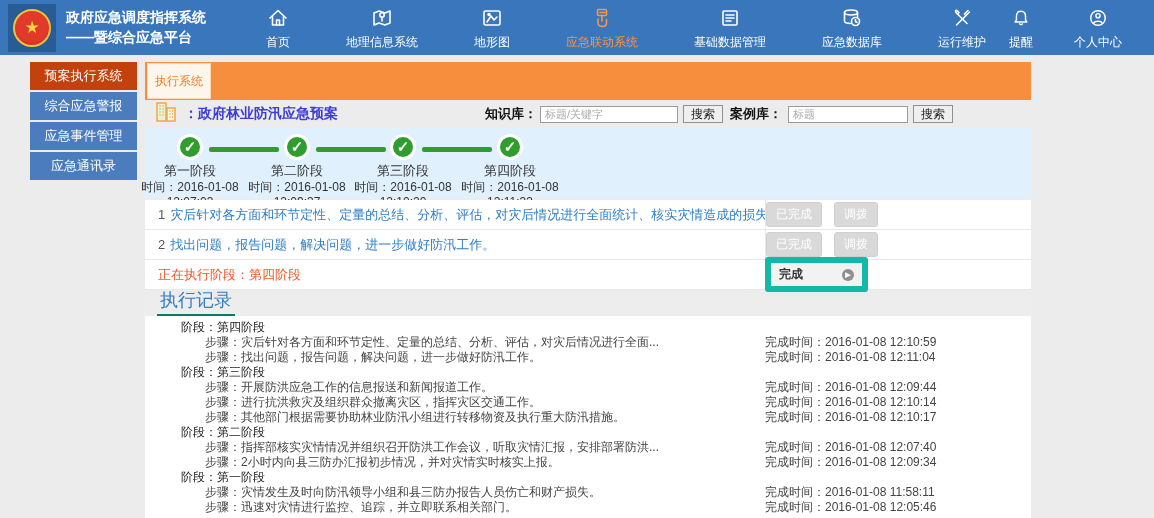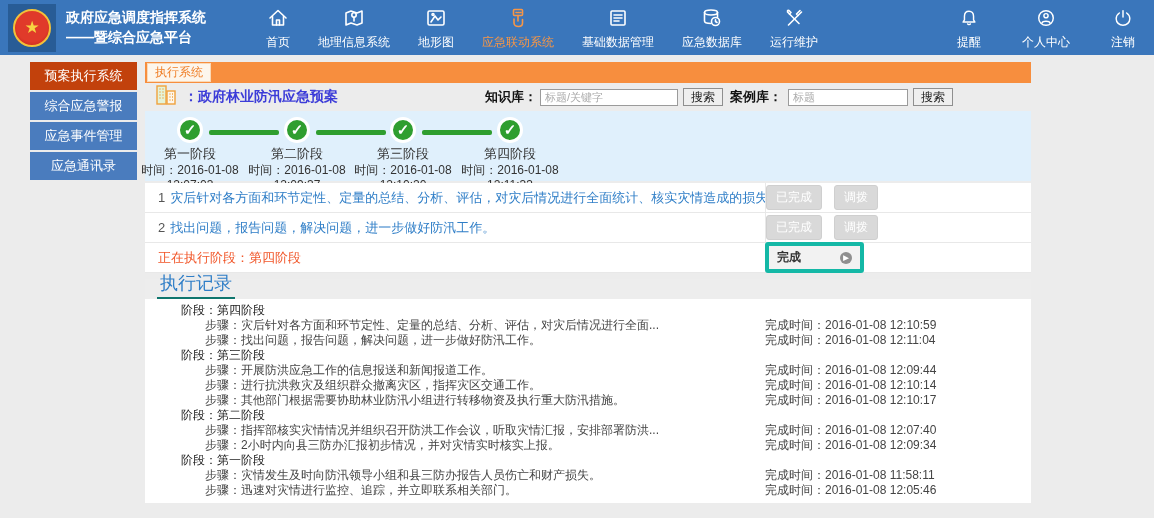--- a/index.html
+++ b/index.html
@@ -11,38 +11,38 @@
   }
   
   .topbar { height:55px; background:#3a76bb; display:flex; align-items:center; }
   .logo-box { width:48px; height:48px; background:#285c96; margin-left:8px;
     display:flex; align-items:center; justify-content:center; flex:0 0 auto; }
   .emblem { width:38px; height:38px; border-radius:50%;
     background:radial-gradient(circle at 50% 45%, #e03a2a 60%, #b81f17 100%);
     border:2px solid #f2c13a; display:flex; align-items:center; justify-content:center;
     color:#f7d442; font-size:17px; }
   .app-title { color:#fff; font-size:14px; font-weight:bold; line-height:1.4; margin-left:10px; white-space:nowrap; }
-  .nav { display:flex; margin-left:46px; }
+  .nav { display:flex; margin-left:46px;gap:28px; }
   .nav-item { display:flex; flex-direction:column; align-items:center; color:#fff;
     font-size:12px; cursor:pointer; padding:0 14px; white-space:nowrap; }
   .nav-item .ni { height:26px; display:flex; align-items:center; justify-content:center; margin-bottom:3px; }
   .nav-item.active { color:#f79646; }
   .topbar-right { margin-left:auto; display:flex; margin-right:10px;gap:23px; }
   .topbar-right .nav-item { padding:0 9px; }
   svg.icn { stroke:currentColor; fill:none; stroke-width:1.6; stroke-linecap:round; stroke-linejoin:round; }
 
   
   .layout { display:flex; padding:7px 0 0 30px; align-items:flex-start; }
   .sidebar { width:107px; flex:0 0 auto; }
   .side-item { height:28px; line-height:28px; background:#4a7cbe; color:#fff;
     font-size:13px; text-align:center; margin-bottom:2px; cursor:pointer; }
   .side-item.active { background:#c2410c; }
 
   .main { width:886px; margin-left:8px; flex:0 0 auto; }
-  .main-bar { height:21px; background:#f78e3e; position:relative; }
+  .main-bar { height:38px; background:#f78e3e; position:relative; }
   .tab { position:absolute; left:2px; top:1px; bottom:1px; background:#fdf6ec;
     color:#ef7f28; font-size:12px; padding:0 7px; display:flex; align-items:center;
     border:1px solid #fbd9b6; cursor:pointer; }
 
   
   .title-row { height:28px; display:flex; align-items:center; position:relative; }
   .bld { margin-left:10px; }
   .plan-title { color:#3c3cd8; font-weight:bold; font-size:14px; margin-left:5px; }
   .search-area { position:absolute; left:340px; display:flex; align-items:center; }
   .s-label { font-size:13px; font-weight:bold; color:#111; margin-right:3px; white-space:nowrap; }
@@ -71,21 +71,21 @@
   .task-row { background:#fff; height:30px; border-bottom:1px solid #e8e8e8;
     display:flex; align-items:center; position:relative; }
   .task-num { margin-left:13px; font-size:13px; color:#555; }
   .task-text { color:#2f7ec7; font-size:13px; margin-left:5px; }
   .task-actions { position:absolute; left:620px; top:0; bottom:0; right:0;
     display:flex; align-items:center; border-left:1px solid #e8e8e8; padding-left:0; }
   .btn-disabled { background:#d9d9d9; color:#fff; font-size:12px; padding:3px 9px;
     border-radius:3px; border:1px solid #cfcfcf; margin-right:12px; cursor:default;
     font-family:"Liberation Sans", sans-serif; }
   .current-text { color:#f1572a; font-size:13px; margin-left:13px; }
-  .btn-finish { background:#f2f2f2; border:4px solid #14b8a6; border-radius:3px;
+  .btn-finish { background:#f2f2f2; border:6px solid #14b8a6; border-radius:3px;
     font-size:12px; color:#333; font-weight:bold; padding:3px 8px; display:flex;
     align-items:center; cursor:pointer; font-family:"Liberation Sans", sans-serif;gap:34px; }
   .play-icon { width:12px; height:12px; border-radius:50%; background:#8f8f8f; color:#fff;
     font-size:7px; display:flex; align-items:center; justify-content:center; margin-left:5px; }
 
   
   .record-header { height:20px; background:#ededed; display:flex; align-items:flex-end; margin-top:6px; }
   .record-title { margin-left:12px; color:#2f7ec7; font-size:18px;
     border-bottom:2px solid #0f766e; padding:0 3px 2px; cursor:pointer; }
   .records { background:#fff; padding:4px 0 5px; }

